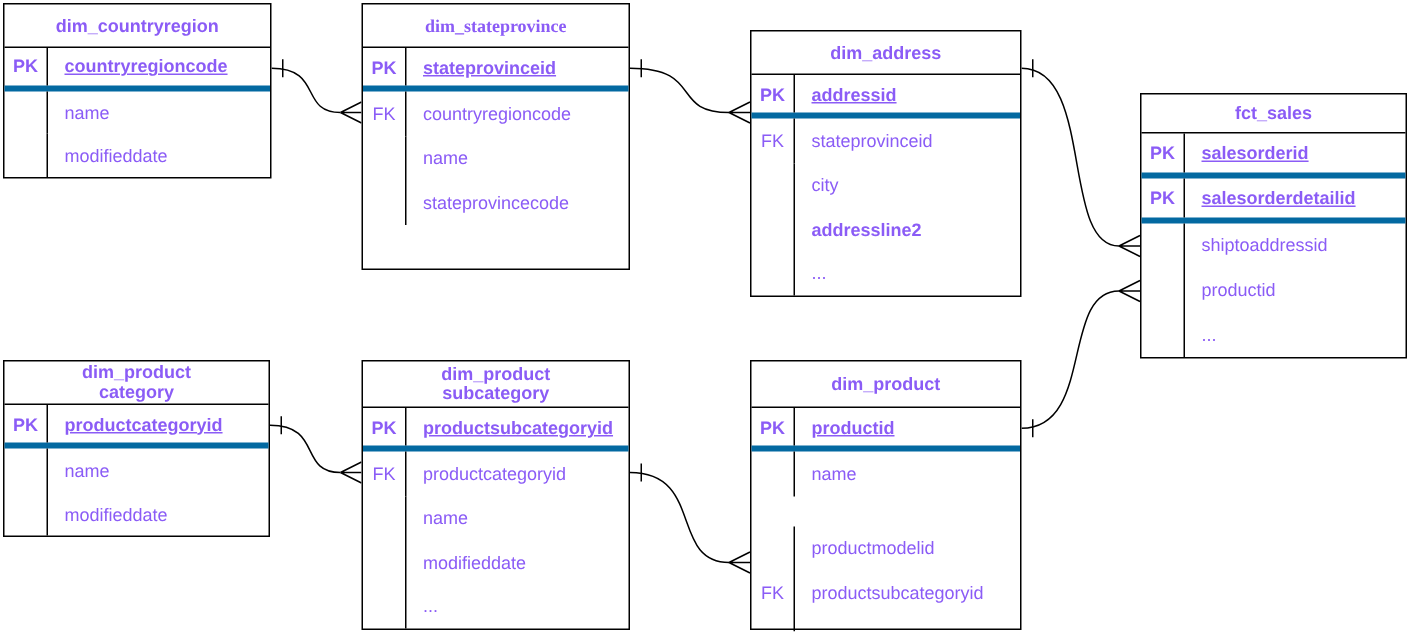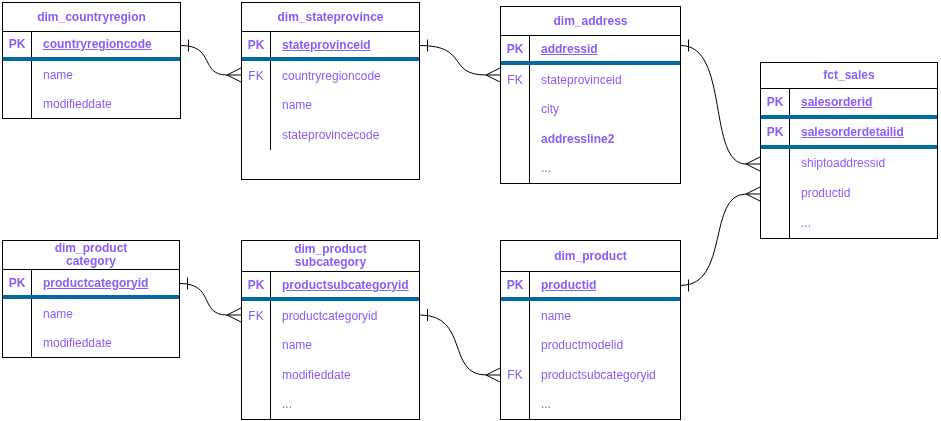--- a/index.html
+++ b/index.html
@@ -99,39 +99,39 @@
       <div class="row" style="height: 28.6667px;">
         <span class="keycell"></span>
         <span class="namecell">name</span>
       </div>
       <div class="row" style="height: 28.6667px;">
         <span class="keycell"></span>
         <span class="namecell">modifieddate</span>
       </div>
     </div>
     <div class="tbl" style="left: 241px; top: 2px; width: 179px; height: 178px;">
-      <div class="tbl-title" style="height: 29px;">dim_stateprovince</div>
+      <div class="tbl-title" style="height: 29px; font-family: Liberation Serif, serif;">dim_stateprovince</div>
       <div class="row pkrow" style="height: 29.4px;">
         <span class="keycell bold">PK</span>
         <span class="namecell pk">stateprovinceid</span>
       </div>
       <div class="row" style="height: 29.4px;">
         <span class="keycell">FK</span>
         <span class="namecell">countryregioncode</span>
       </div>
       <div class="row" style="height: 29.4px;">
         <span class="keycell"></span>
         <span class="namecell">name</span>
       </div>
       <div class="row" style="height: 29.4px;">
         <span class="keycell"></span>
         <span class="namecell">stateprovincecode</span>
       </div>
     </div>
-    <div class="tbl" style="left: 500px; top: 6px; width: 181px; height: 178px;">
+    <div class="tbl" style="left: 500px; top: 20px; width: 181px; height: 178px;">
       <div class="tbl-title" style="height: 29px;">dim_address</div>
       <div class="row pkrow" style="height: 29.4px;">
         <span class="keycell bold">PK</span>
         <span class="namecell pk">addressid</span>
       </div>
       <div class="row" style="height: 29.4px;">
         <span class="keycell">FK</span>
         <span class="namecell">stateprovinceid</span>
       </div>
       <div class="row" style="height: 29.4px;">
@@ -213,21 +213,21 @@
     <div class="tbl" style="left: 500px; top: 240px; width: 181px; height: 180px;">
       <div class="tbl-title" style="height: 31px;">dim_product</div>
       <div class="row pkrow" style="height: 29.4px;">
         <span class="keycell bold">PK</span>
         <span class="namecell pk">productid</span>
       </div>
       <div class="row" style="height: 29.4px;">
         <span class="keycell"></span>
         <span class="namecell">name</span>
       </div>
-      <div class="row" style="height: 29.4px;">
+      <div class="row" style="height: 29.4px; margin-top: 20px;">
         <span class="keycell"></span>
         <span class="namecell">productmodelid</span>
       </div>
       <div class="row" style="height: 29.4px;">
         <span class="keycell">FK</span>
         <span class="namecell">productsubcategoryid</span>
       </div>
       <div class="row" style="height: 29.4px;">
         <span class="keycell"></span>
         <span class="namecell">...</span>

